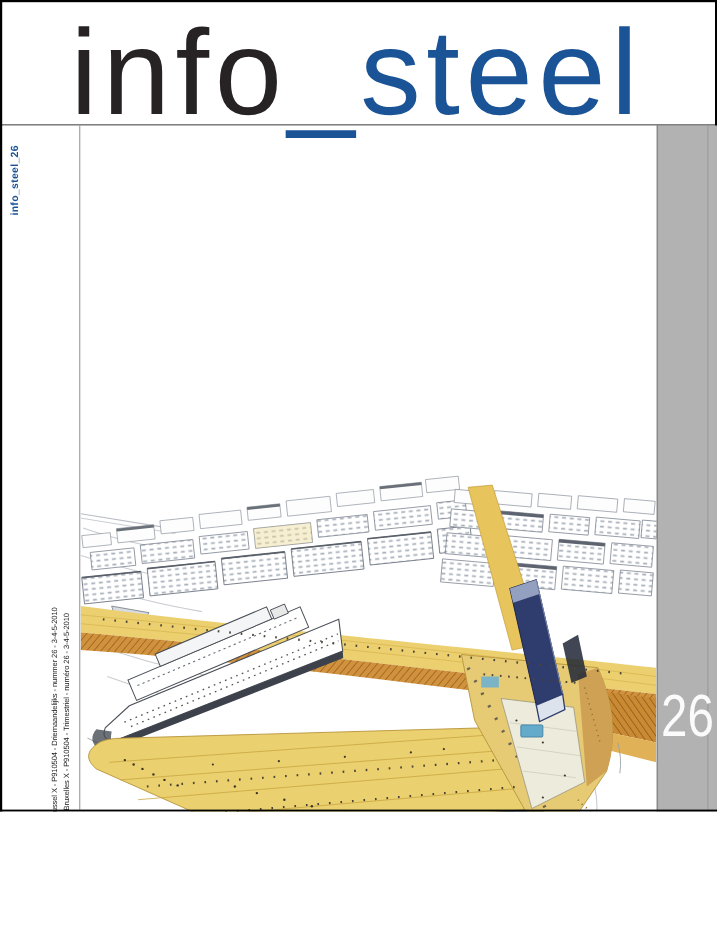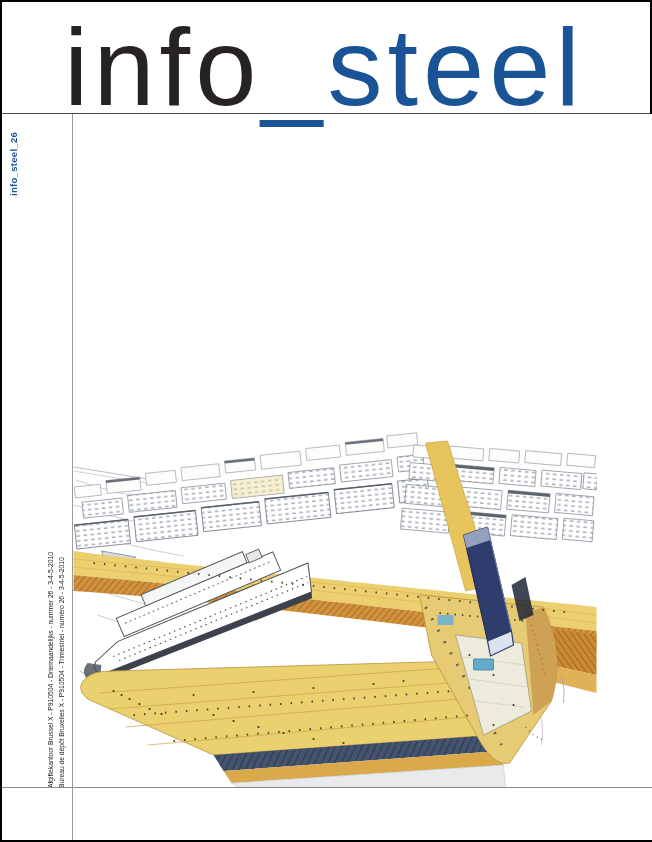--- a/index.html
+++ b/index.html
@@ -1,20 +1,20 @@
 <!DOCTYPE html>
 <html style="--accent-blue: #1a5396; --title-black: #272324; --band-gray: #b2b2b2; --badge-text: #ffffff;"><head>
 <meta charset="utf-8">
 <style>
   * { margin:0; padding:0; box-sizing:border-box; }
   html,body { background:#ffffff; }
   body { font-family:"Liberation Sans", sans-serif; }
 
   .page{
-    position:relative; width:652px; height:842px;
+    position:relative; width:652px; height:738px;
     background:#ffffff; overflow:hidden;
     font-family:"Liberation Sans", sans-serif;
   }
 
   
   .edge-top   {position:absolute; left:0; top:0; right:0; height:2px; background:#000; z-index:12;}
   .edge-left  {position:absolute; left:0; top:0; bottom:0; width:2px; background:#000; z-index:12;}
   .edge-bottom{position:absolute; left:0; right:0; bottom:0; height:2px; background:#000; z-index:12;}
   .edge-right-top{position:absolute; right:0; top:0; width:2px; height:114px; background:#000; z-index:12;}
 
@@ -285,20 +285,24 @@
         <circle cx="300" cy="569" r="1"></circle>
           <circle cx="330" cy="566" r="1"></circle>
         <circle cx="396" cy="540" r="1"></circle>
           <circle cx="420" cy="560" r="1"></circle>
           <circle cx="440" cy="590" r="1"></circle>
         <circle cx="420" cy="610" r="1"></circle>
       </g>
     </svg>
   </figure>
 
+  <div class="gray-band">
+    <div class="band-inner-line"></div>
+    <div class="issue-number">26</div>
+  </div>
 
   <div class="bottom-rule"></div>
 
   <div class="edge-top"></div>
   <div class="edge-left"></div>
   <div class="edge-bottom"></div>
   <div class="edge-right-top"></div>
 </div>
 
 </body></html>

